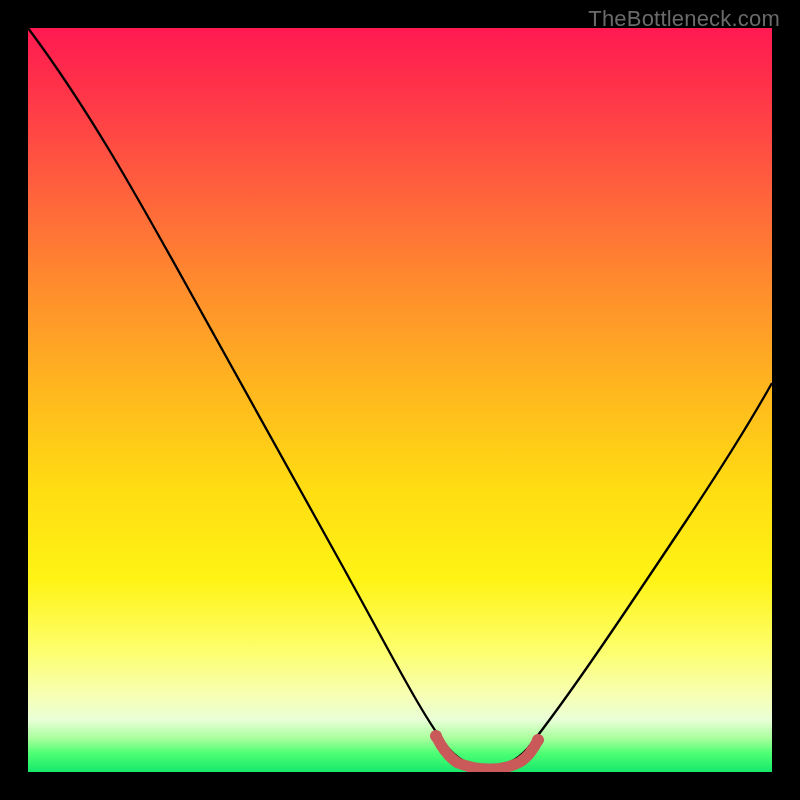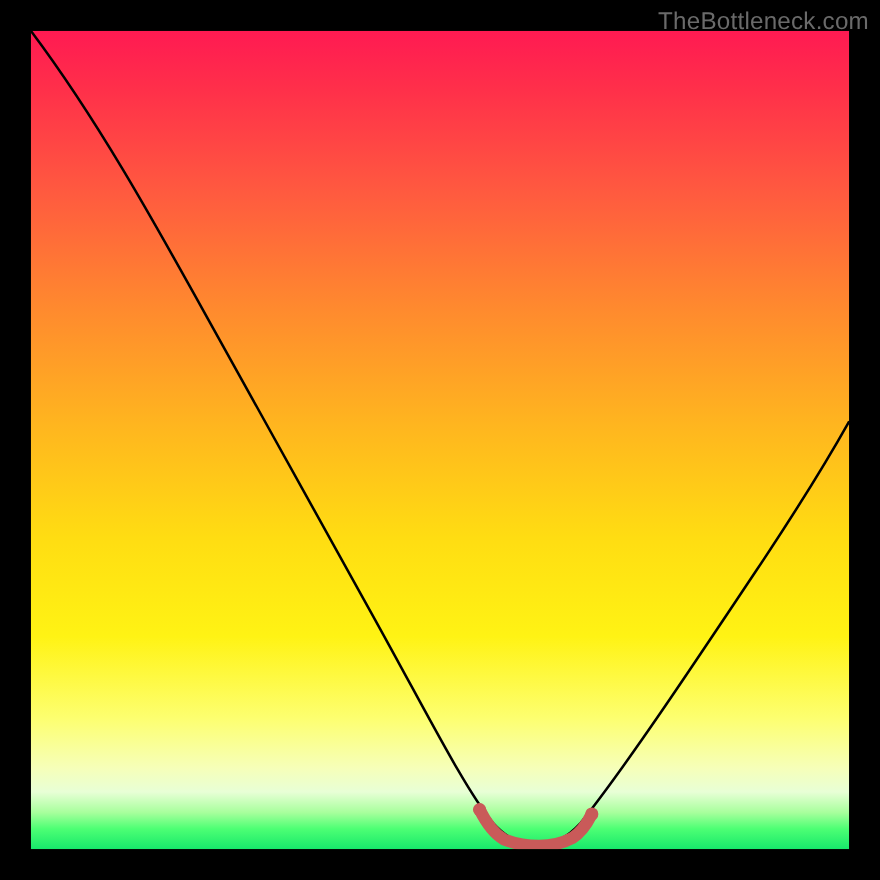--- a/index.html
+++ b/index.html
@@ -54,21 +54,21 @@
   svg.curve {
     position: absolute;
     left: 0;
     top: 0;
     width: 100%;
     height: 100%;
   }
   .watermark {
     position: absolute;
     top: 6px;
-    right: 10px;
+    right: 20px;
     color: #6a6a6a;
     font-size: 22px;
     letter-spacing: 0.2px;
     user-select: none;
   }
 </style>
 </head>
 <body>
 
 <div class="frame">

